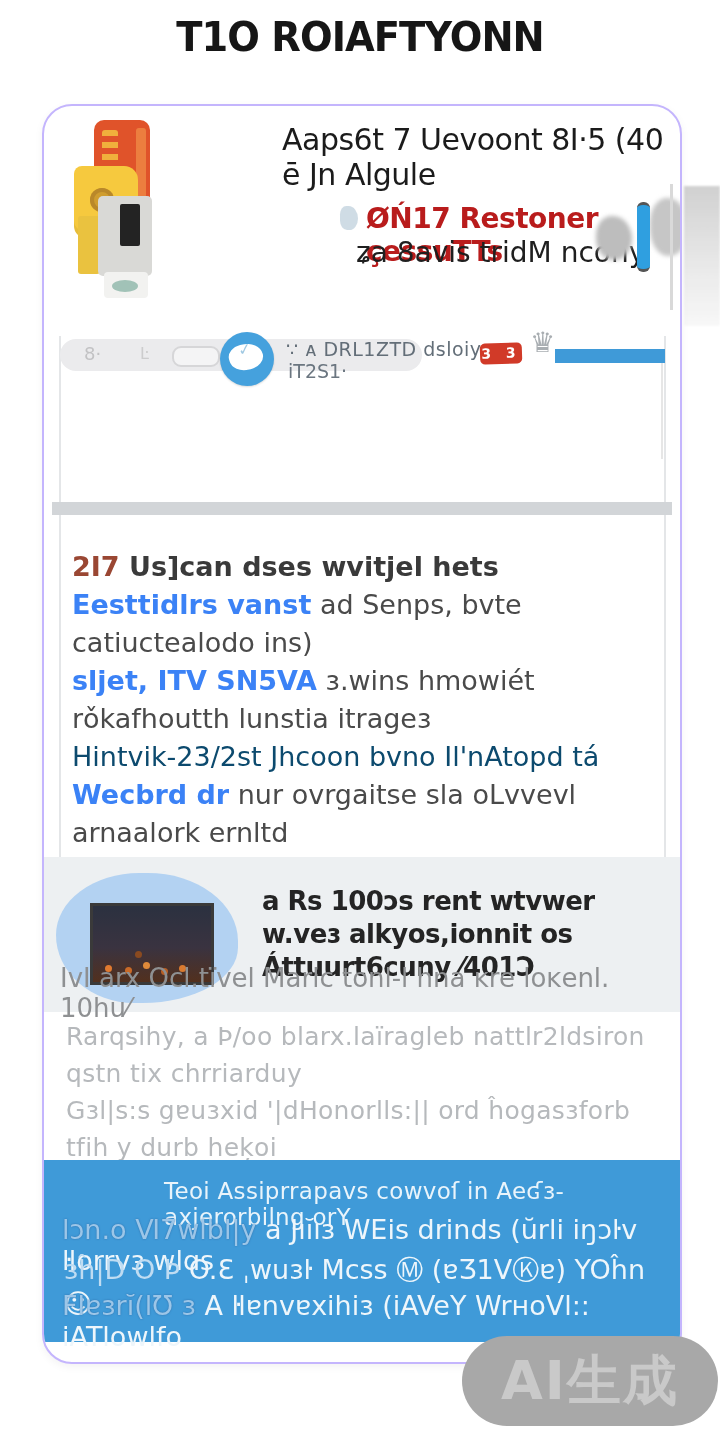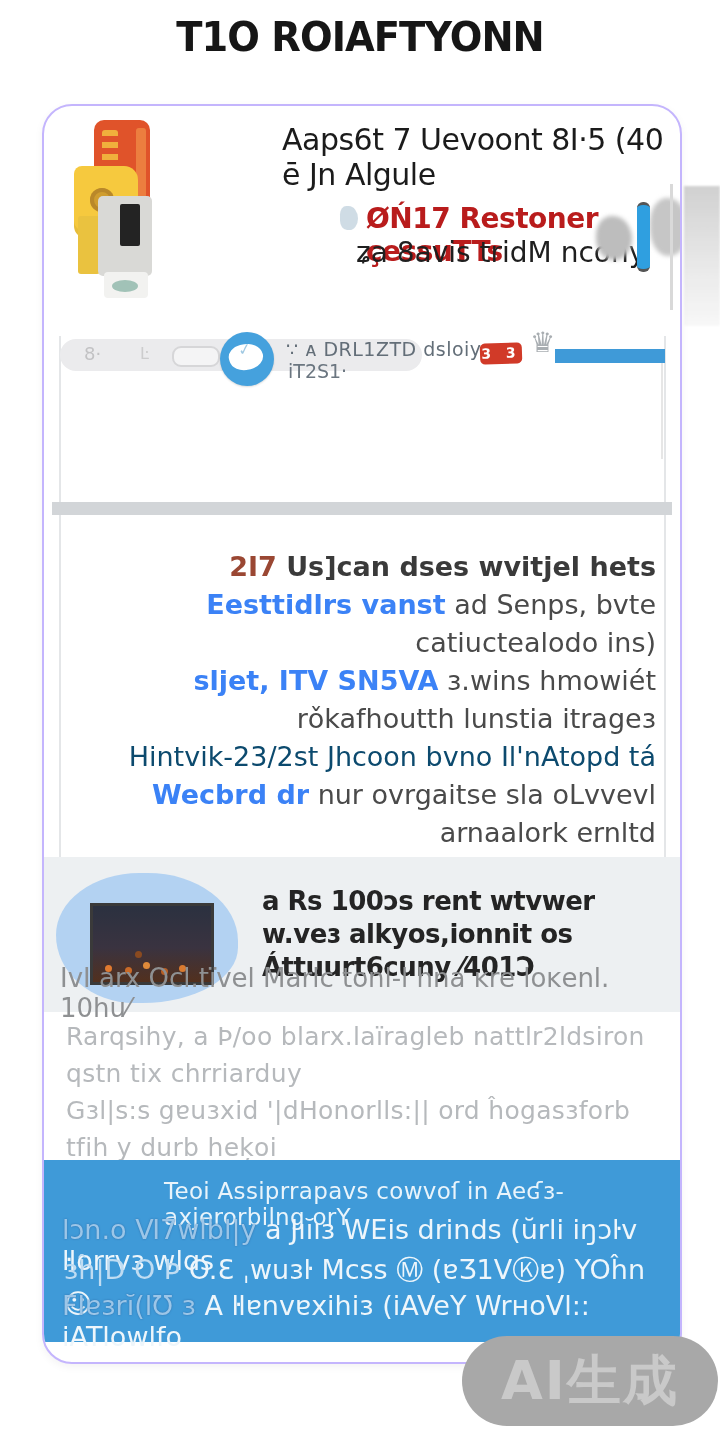--- a/index.html
+++ b/index.html
@@ -60,21 +60,21 @@
   .tb-site1{position:absolute;left:242px;top:232px;font-size:19px;color:#636e78;letter-spacing:.5px;}
   .tb-site2{position:absolute;left:244px;top:254px;font-size:19px;color:#6b7680;text-align:center;}
   .tb-badge{position:absolute;left:436px;top:237px;width:42px;height:21px;background:#d13a28;border-radius:5px;
     color:#fff;font-size:14px;font-weight:bold;text-align:center;line-height:21px;letter-spacing:5px;transform:rotate(-2deg);}
   .tb-glyph{position:absolute;left:486px;top:220px;font-size:28px;color:#a9aeb2;}
   .tb-bar{position:absolute;left:511px;top:243px;width:110px;height:14px;background:#3f9ad8;}
   .tb-vline{position:absolute;left:617px;top:257px;width:2px;height:96px;background:#e6e6e6;}
   
   .divider{position:absolute;left:8px;top:396px;width:620px;height:13px;background:#d2d5d8;}
   
-  .article{position:absolute;left:28px;top:442px;width:584px;font-size:27px;line-height:38px;color:#4a4a4a;text-align:right;}
+  .article{position:absolute;left:28px;top:442px;width:584px;font-size:27px;line-height:38px;color:#4a4a4a;}
   .a-lead{font-weight:bold;color:#3a3a3a;}
   .a-badge{font-weight:bold;color:#9a4733;}
   .a-b{font-weight:bold;color:#3b82f6;}
   .a-dim{color:#0c4a6e;}
   .a-mid{color:#6e6e6e;}
   
   .media{position:absolute;left:0;top:751px;width:636px;height:155px;background:#edf0f2;}
   .m-blob{position:absolute;left:12px;top:16px;width:182px;height:130px;background:#b3d2f2;
     border-radius:48% 52% 55% 45% / 50% 55% 45% 55%;}
   .m-thumb{position:absolute;left:34px;top:30px;width:118px;height:76px;border:3px solid #3a3a3a;

